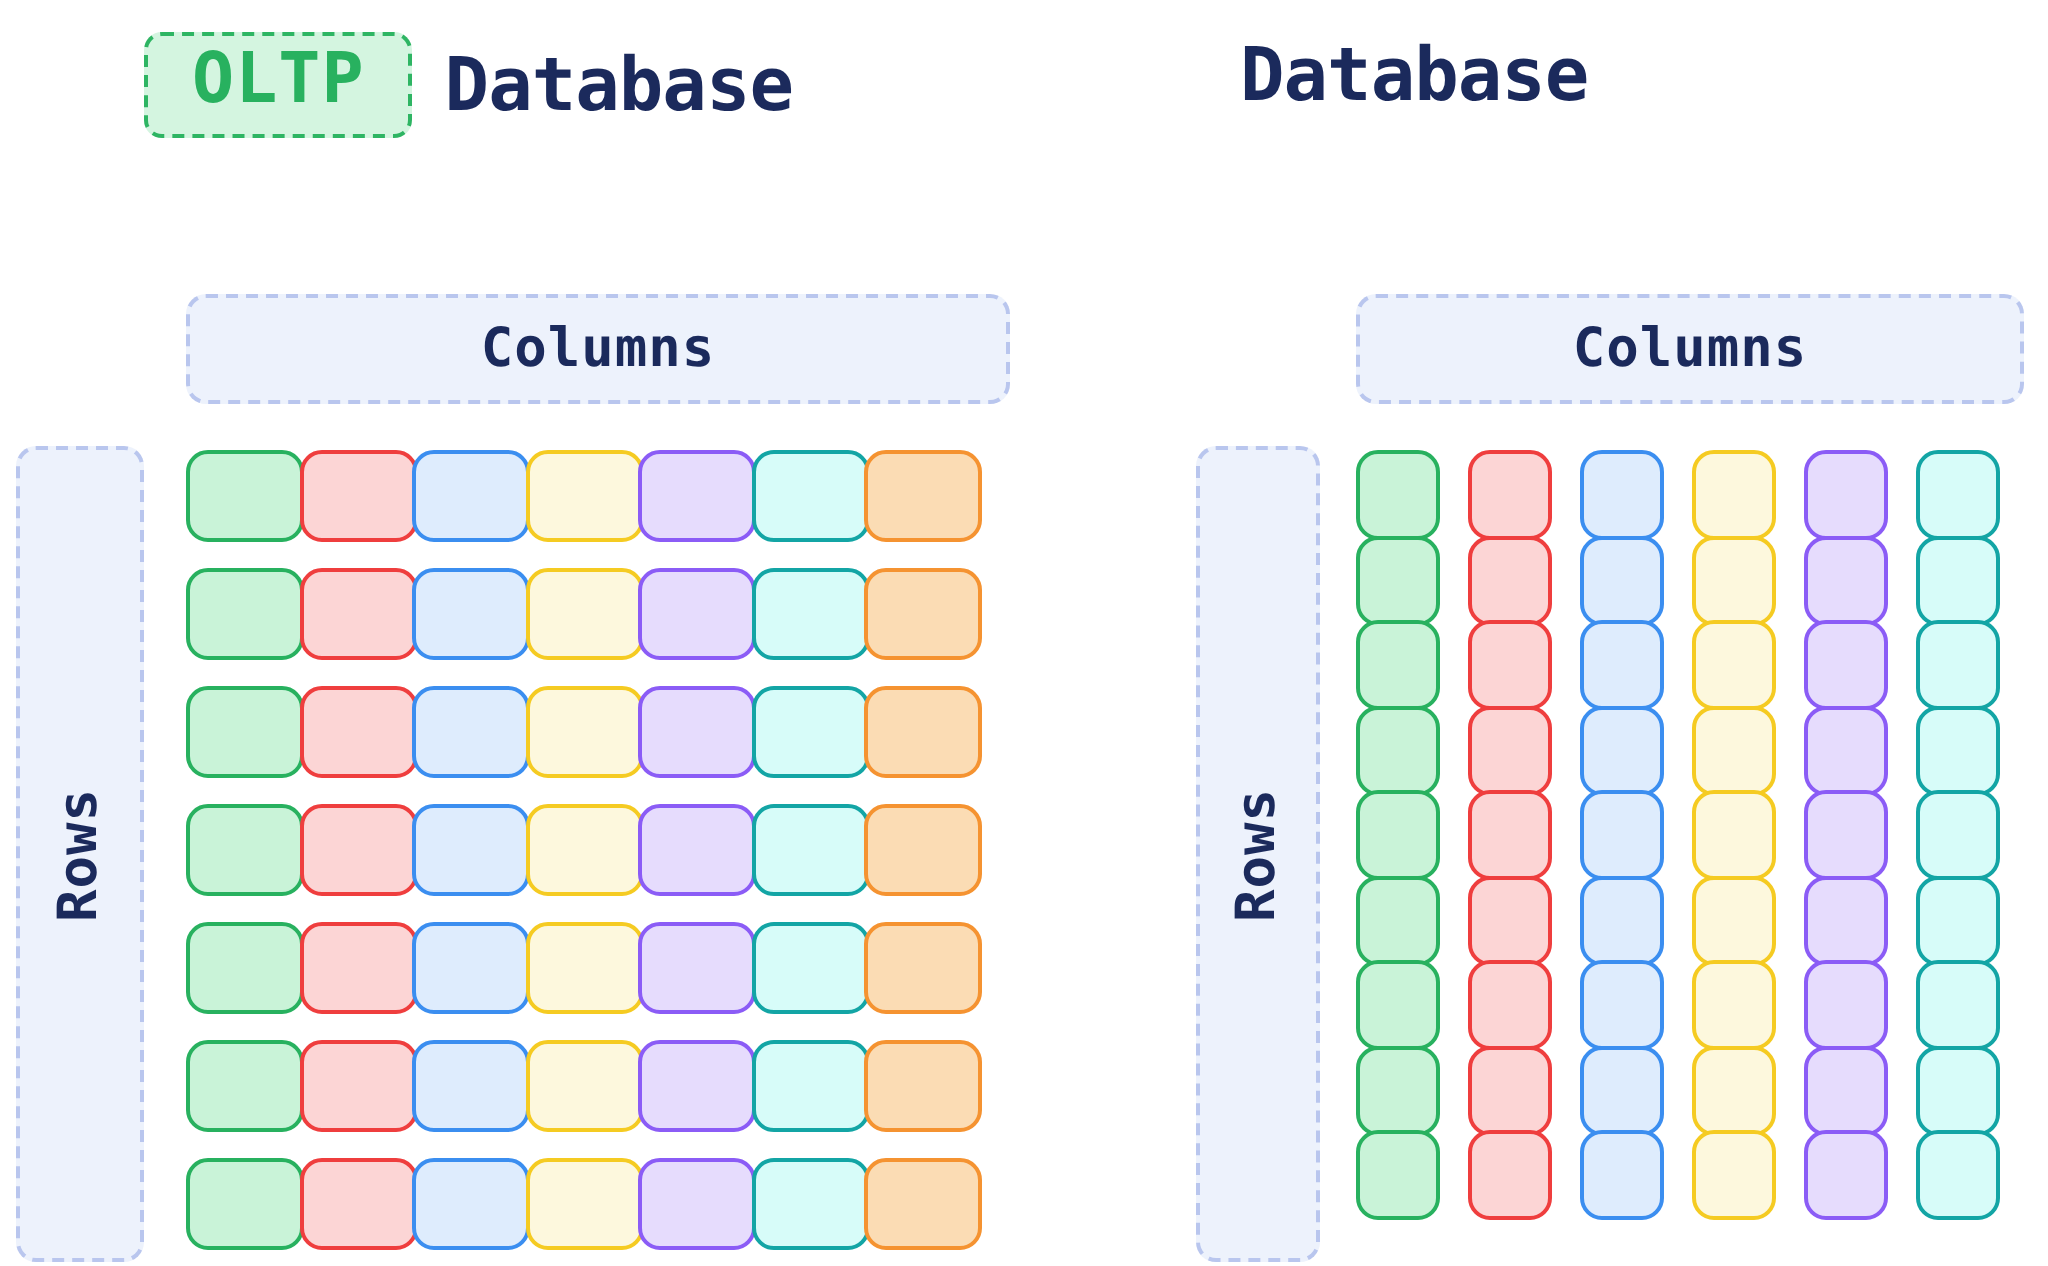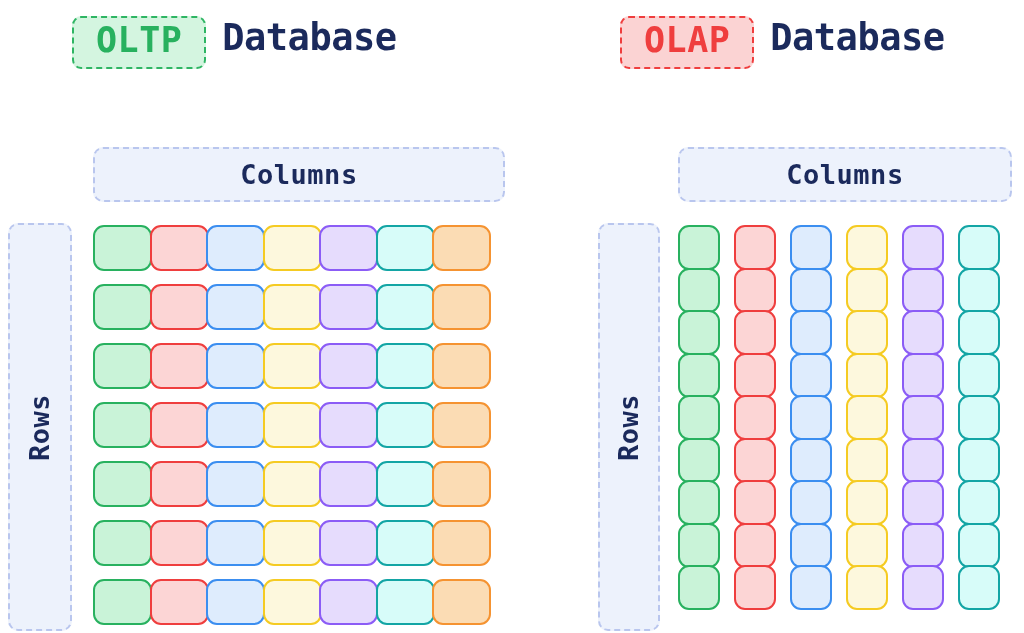--- a/index.html
+++ b/index.html
@@ -18,20 +18,21 @@
     top: 0;
     height: 633px;
   }
   .panel-left  { left: 0;   width: 550px; }
   .panel-right { left: 550px; width: 474px; }
 
   
   .heading {
     position: absolute;
     display: flex;
+    align-items: center;
     gap: 16px;
     white-space: nowrap;
   }
   .heading-left  { left: 72px;  top: 16px; }
   .heading-right { left: 70px;  top: 16px; }
 
   .badge {
     font-family: "DejaVu Sans Mono", monospace;
     font-size: 35px;
     font-weight: 700;
@@ -201,21 +202,20 @@
         <div class="oltp-cell" style="border-color: rgb(139, 92, 246); background: rgb(230, 220, 253); margin-left: -2.5px;"></div>
         <div class="oltp-cell" style="border-color: rgb(19, 165, 165); background: rgb(215, 252, 249); margin-left: -2.5px;"></div>
         <div class="oltp-cell" style="border-color: rgb(245, 147, 49); background: rgb(251, 220, 180); margin-left: -2.5px;"></div>
       </div>
     </div>
 </div>
 
 <div class="panel panel-right">
 
   <div class="heading heading-right">
-    <span class="badge badge-olap">OLAP</span>
     <span class="heading-word">Database</span>
   </div>
 </div>
 
 <div class="label-bar columns-bar columns-bar-right">
   <span>Columns</span>
 </div>
 
 <div class="label-bar rows-bar rows-bar-right">
   <span class="rows-text">Rows</span>

